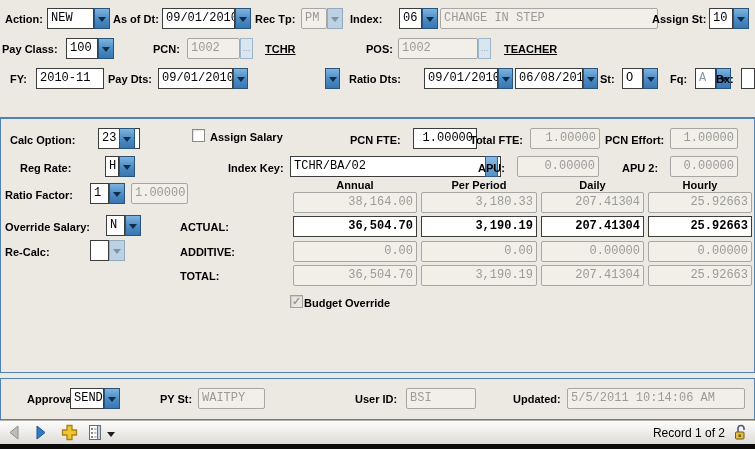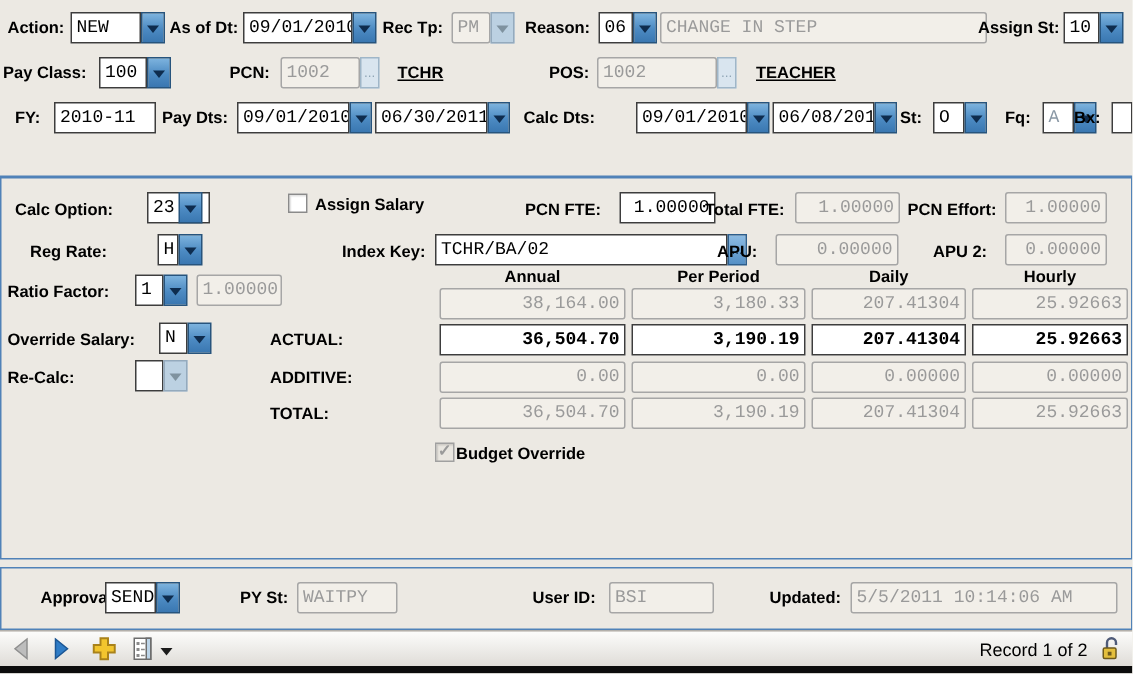--- a/index.html
+++ b/index.html
@@ -64,21 +64,21 @@
   <div class="dd" style="left:94px;top:8px"></div>
 
   <div class="lbl" style="left:113px;top:12px;width:47px">As of Dt:</div>
   <div class="fld" style="left:162px;top:8px;width:73px">09/01/2010</div>
   <div class="dd" style="left:235px;top:8px"></div>
 
   <div class="lbl" style="left:255px;top:12px;width:44px">Rec Tp:</div>
   <div class="fld dis" style="left:301px;top:8px;width:26px">PM</div>
   <div class="dd dis" style="left:327px;top:8px"></div>
 
-  <div class="lbl" style="left:350px;top:12px;width:47px">Reason:</div>
+  <div class="lbl" style="left:350px;top:12px;width:47px">Index:</div>
   <div class="fld" style="left:399px;top:8px;width:23px">06</div>
   <div class="dd" style="left:422px;top:8px"></div>
   <div class="fld dis" style="left:440px;top:8px;width:218px">CHANGE IN STEP</div>
 
   <div class="lbl" style="left:652px;top:12px;width:55px">Assign St:</div>
   <div class="fld" style="left:709px;top:8px;width:24px">10</div>
   <div class="dd" style="left:733px;top:8px"></div>
 
   <div class="lbl" style="left:2px;top:42px;width:62px">Pay Class:</div>
   <div class="fld" style="left:66px;top:38px;width:32px">100</div>
@@ -93,24 +93,23 @@
   <div class="fld dis" style="left:398px;top:38px;width:80px">1002</div>
   <div class="dots pale" style="left:478px;top:38px">...</div>
   <div class="link" style="left:504px;top:42px">TEACHER</div>
 
   <div class="lbl" style="left:10px;top:72px;width:24px">FY:</div>
   <div class="fld" style="left:36px;top:68px;width:68px">2010-11</div>
 
   <div class="lbl" style="left:108px;top:72px;width:48px">Pay Dts:</div>
   <div class="fld" style="left:158px;top:68px;width:75px">09/01/2010</div>
   <div class="dd" style="left:233px;top:68px;width:15px"></div>
-  <div class="fld" style="left:250px;top:68px;width:75px">06/30/2011</div>
   <div class="dd" style="left:325px;top:68px;width:15px"></div>
 
-  <div class="lbl" style="left:349px;top:72px;width:72px">Calc Dts:</div>
+  <div class="lbl" style="left:349px;top:72px;width:72px">Ratio Dts:</div>
   <div class="fld" style="left:424px;top:68px;width:74px">09/01/2010</div>
   <div class="dd" style="left:498px;top:68px;width:15px"></div>
   <div class="fld" style="left:515px;top:68px;width:68px">06/08/2011</div>
   <div class="dd" style="left:583px;top:68px;width:15px"></div>
 
   <div class="lbl" style="left:600px;top:72px;width:20px">St:</div>
   <div class="fld" style="left:622px;top:68px;width:21px">O</div>
   <div class="dd" style="left:643px;top:68px;width:15px"></div>
 
   <div class="lbl" style="left:670px;top:72px;width:22px">Fq:</div>
@@ -137,21 +136,21 @@
   <div class="fld dis num" style="left:530px;top:128px;width:70px">1.00000</div>
 
   <div class="lbl" style="left:605px;top:133px;width:62px">PCN Effort:</div>
   <div class="fld dis num" style="left:670px;top:128px;width:68px">1.00000</div>
 
   <div class="lbl" style="left:20px;top:161px;width:83px">Reg Rate:</div>
   <div class="fld" style="left:105px;top:156px;width:14px">H</div>
   <div class="dd" style="left:119px;top:156px"></div>
 
   <div class="lbl" style="left:228px;top:161px;width:60px">Index Key:</div>
-  <div class="fld" style="left:290px;top:156px;width:195px">TCHR/BA/02</div>
+  <div class="fld" style="left:290px;top:156px;width:211px">TCHR/BA/02</div>
   <div class="dots blue" style="left:485px;top:156px">...</div>
 
   <div class="lbl" style="left:478px;top:161px;width:35px">APU:</div>
   <div class="fld dis num" style="left:517px;top:156px;width:82px">0.00000</div>
 
   <div class="lbl" style="left:622px;top:161px;width:45px">APU 2:</div>
   <div class="fld dis num" style="left:670px;top:156px;width:68px">0.00000</div>
 
   <div class="lbl" style="left:5px;top:188px;width:83px">Ratio Factor:</div>
   <div class="fld" style="left:90px;top:183px;width:19px">1</div>

